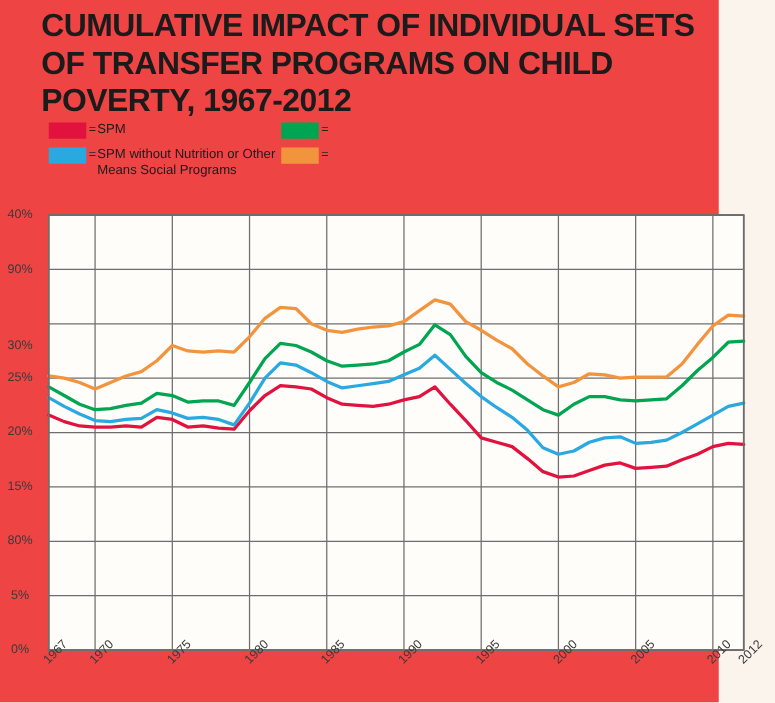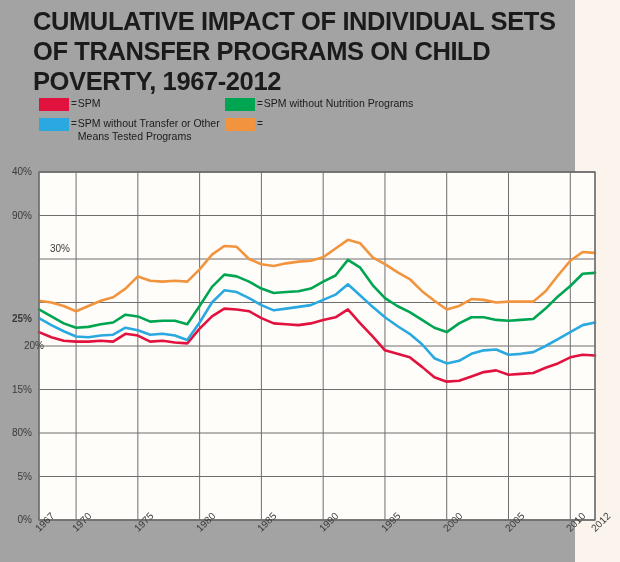--- a/index.html
+++ b/index.html
@@ -5,21 +5,21 @@
   html, body {
     margin: 0; padding: 0;
     width: 620px; height: 562px;
     background: #fbf4ec;
     font-family: "Liberation Sans", sans-serif;
     overflow: hidden;
   }
   #root {
     position: relative;
     width: 575px; height: 562px;
-    background: #a3a3a3;
+    background: #ef4444;
   }
   .title {
     position: absolute;
     left: 33px; top: 6px;
     width: 560px;
     font-size: 25.5px;
     font-weight: bold;
     line-height: 1.18;
     letter-spacing: -0.4px;
     color: #1b1b1b;
@@ -63,21 +63,21 @@
   }
   .plot-wrap {
     position: absolute;
     left: 0; top: 0;
     width: 620px; height: 562px;
   }
   .ylabel {
     position: absolute;
     font-size: 10px;
     color: #3a3a3a;
-    text-align: right;
+    text-align: center;
     width: 32px;
     font-family: "Liberation Sans", sans-serif;
   }
   .xlabel {
     position: absolute;
     font-size: 10px;
     color: #3a3a3a;
     transform: rotate(-45deg);
     transform-origin: left top;
     white-space: nowrap;
@@ -95,28 +95,27 @@
   <div class="legend">
     <div class="legend-col left">
       <div class="legend-item">
         <span class="swatch" style="background:#e2123e"></span>
         <span class="legend-eq">=</span>
         <span class="legend-text">SPM</span>
       </div>
       <div class="legend-item">
         <span class="swatch" style="background:#29a9e0"></span>
         <span class="legend-eq">=</span>
-        <span class="legend-text">SPM without Transfer or Other Means Tested Programs</span>
+        <span class="legend-text">SPM without Nutrition or Other Means Social Programs</span>
       </div>
     </div>
     <div class="legend-col right">
       <div class="legend-item">
         <span class="swatch" style="background:#00a551"></span>
         <span class="legend-eq">=</span>
-        <span class="legend-text">SPM without Nutrition Programs</span>
       </div>
       <div class="legend-item">
         <span class="swatch" style="background:#f2943e"></span>
         <span class="legend-eq">=</span>
       </div>
     </div>
   </div>
 
   <div class="plot-wrap">
     <svg class="chart" width="620" height="562">
@@ -151,23 +150,23 @@
           <path d="M39.00 309.46 L51.36 316.42 L63.71 323.38 L76.07 327.73 L88.42 326.86 L100.78 324.25 L113.13 322.51 L125.49 314.68 L137.84 316.42 L150.20 321.64 L162.56 320.77 L174.91 320.77 L187.27 324.25 L199.62 305.98 L211.98 286.84 L224.33 274.66 L236.69 276.40 L249.04 281.62 L261.40 288.58 L273.76 292.93 L286.11 292.06 L298.47 291.19 L310.82 288.58 L323.18 281.62 L335.53 275.53 L347.89 259.87 L360.24 267.70 L372.60 285.10 L384.96 298.15 L397.31 305.98 L409.67 312.07 L422.02 319.90 L434.38 327.73 L446.73 332.08 L459.09 323.38 L471.44 317.29 L483.80 317.29 L496.16 319.90 L508.51 320.77 L520.87 319.90 L533.22 319.03 L545.58 308.59 L557.93 296.41 L570.29 285.97 L582.64 273.79 L595.00 272.92" fill="none" stroke="#00a551" stroke-width="2.6" stroke-linejoin="round" stroke-linecap="round"></path>
           <path d="M39.00 300.76 L51.36 302.50 L63.71 305.98 L76.07 311.20 L88.42 305.98 L100.78 300.76 L113.13 297.28 L125.49 288.58 L137.84 276.40 L150.20 280.75 L162.56 281.62 L174.91 280.75 L187.27 281.62 L199.62 269.44 L211.98 254.65 L224.33 245.95 L236.69 246.82 L249.04 259.00 L261.40 264.22 L273.76 265.96 L286.11 263.35 L298.47 261.61 L310.82 260.74 L323.18 257.26 L335.53 248.56 L347.89 239.86 L360.24 243.34 L372.60 257.26 L384.96 264.22 L397.31 272.05 L409.67 279.01 L422.02 291.19 L434.38 300.76 L446.73 309.46 L459.09 305.98 L471.44 299.02 L483.80 299.89 L496.16 302.50 L508.51 301.63 L520.87 301.63 L533.22 301.63 L545.58 291.19 L557.93 275.53 L570.29 260.74 L582.64 252.04 L595.00 252.91" fill="none" stroke="#f2943e" stroke-width="2.6" stroke-linejoin="round" stroke-linecap="round"></path>
         </g>
       <rect id="plot-frame" fill="none" stroke="#6e6e6e" stroke-width="1.4" x="39" y="172" width="556" height="348"></rect>
     </svg>
     <div id="ylabels">
         <div class="ylabel" style="left: 0px; top: 514px;">0%</div>
         <div class="ylabel" style="left: 0px; top: 470.5px;">5%</div>
         <div class="ylabel" style="left: 0px; top: 427px;">80%</div>
         <div class="ylabel" style="left: 0px; top: 383.5px;">15%</div>
-        <div class="ylabel" style="left: 0px; top: 340px; margin-left: 12px;">20%</div>
-        <div class="ylabel" style="left: 0px; top: 313px; font-weight: bold;">25%</div>
-        <div class="ylabel" style="left: 0px; top: 243px; padding-left: 38px;">30%</div>
+        <div class="ylabel" style="left: 0px; top: 340px;">20%</div>
+        <div class="ylabel" style="left: 0px; top: 297px;">25%</div>
+        <div class="ylabel" style="left: 0px; top: 271px;">30%</div>
         <div class="ylabel" style="left: 0px; top: 209.5px;">90%</div>
         <div class="ylabel" style="left: 0px; top: 166px;">40%</div>
       </div>
     <div id="xlabels">
         <div class="xlabel" style="left: 33px; top: 526px;">1967</div>
         <div class="xlabel" style="left: 70.0667px; top: 526px;">1970</div>
         <div class="xlabel" style="left: 131.844px; top: 526px;">1975</div>
         <div class="xlabel" style="left: 193.622px; top: 526px;">1980</div>
         <div class="xlabel" style="left: 255.4px; top: 526px;">1985</div>
         <div class="xlabel" style="left: 317.178px; top: 526px;">1990</div>

